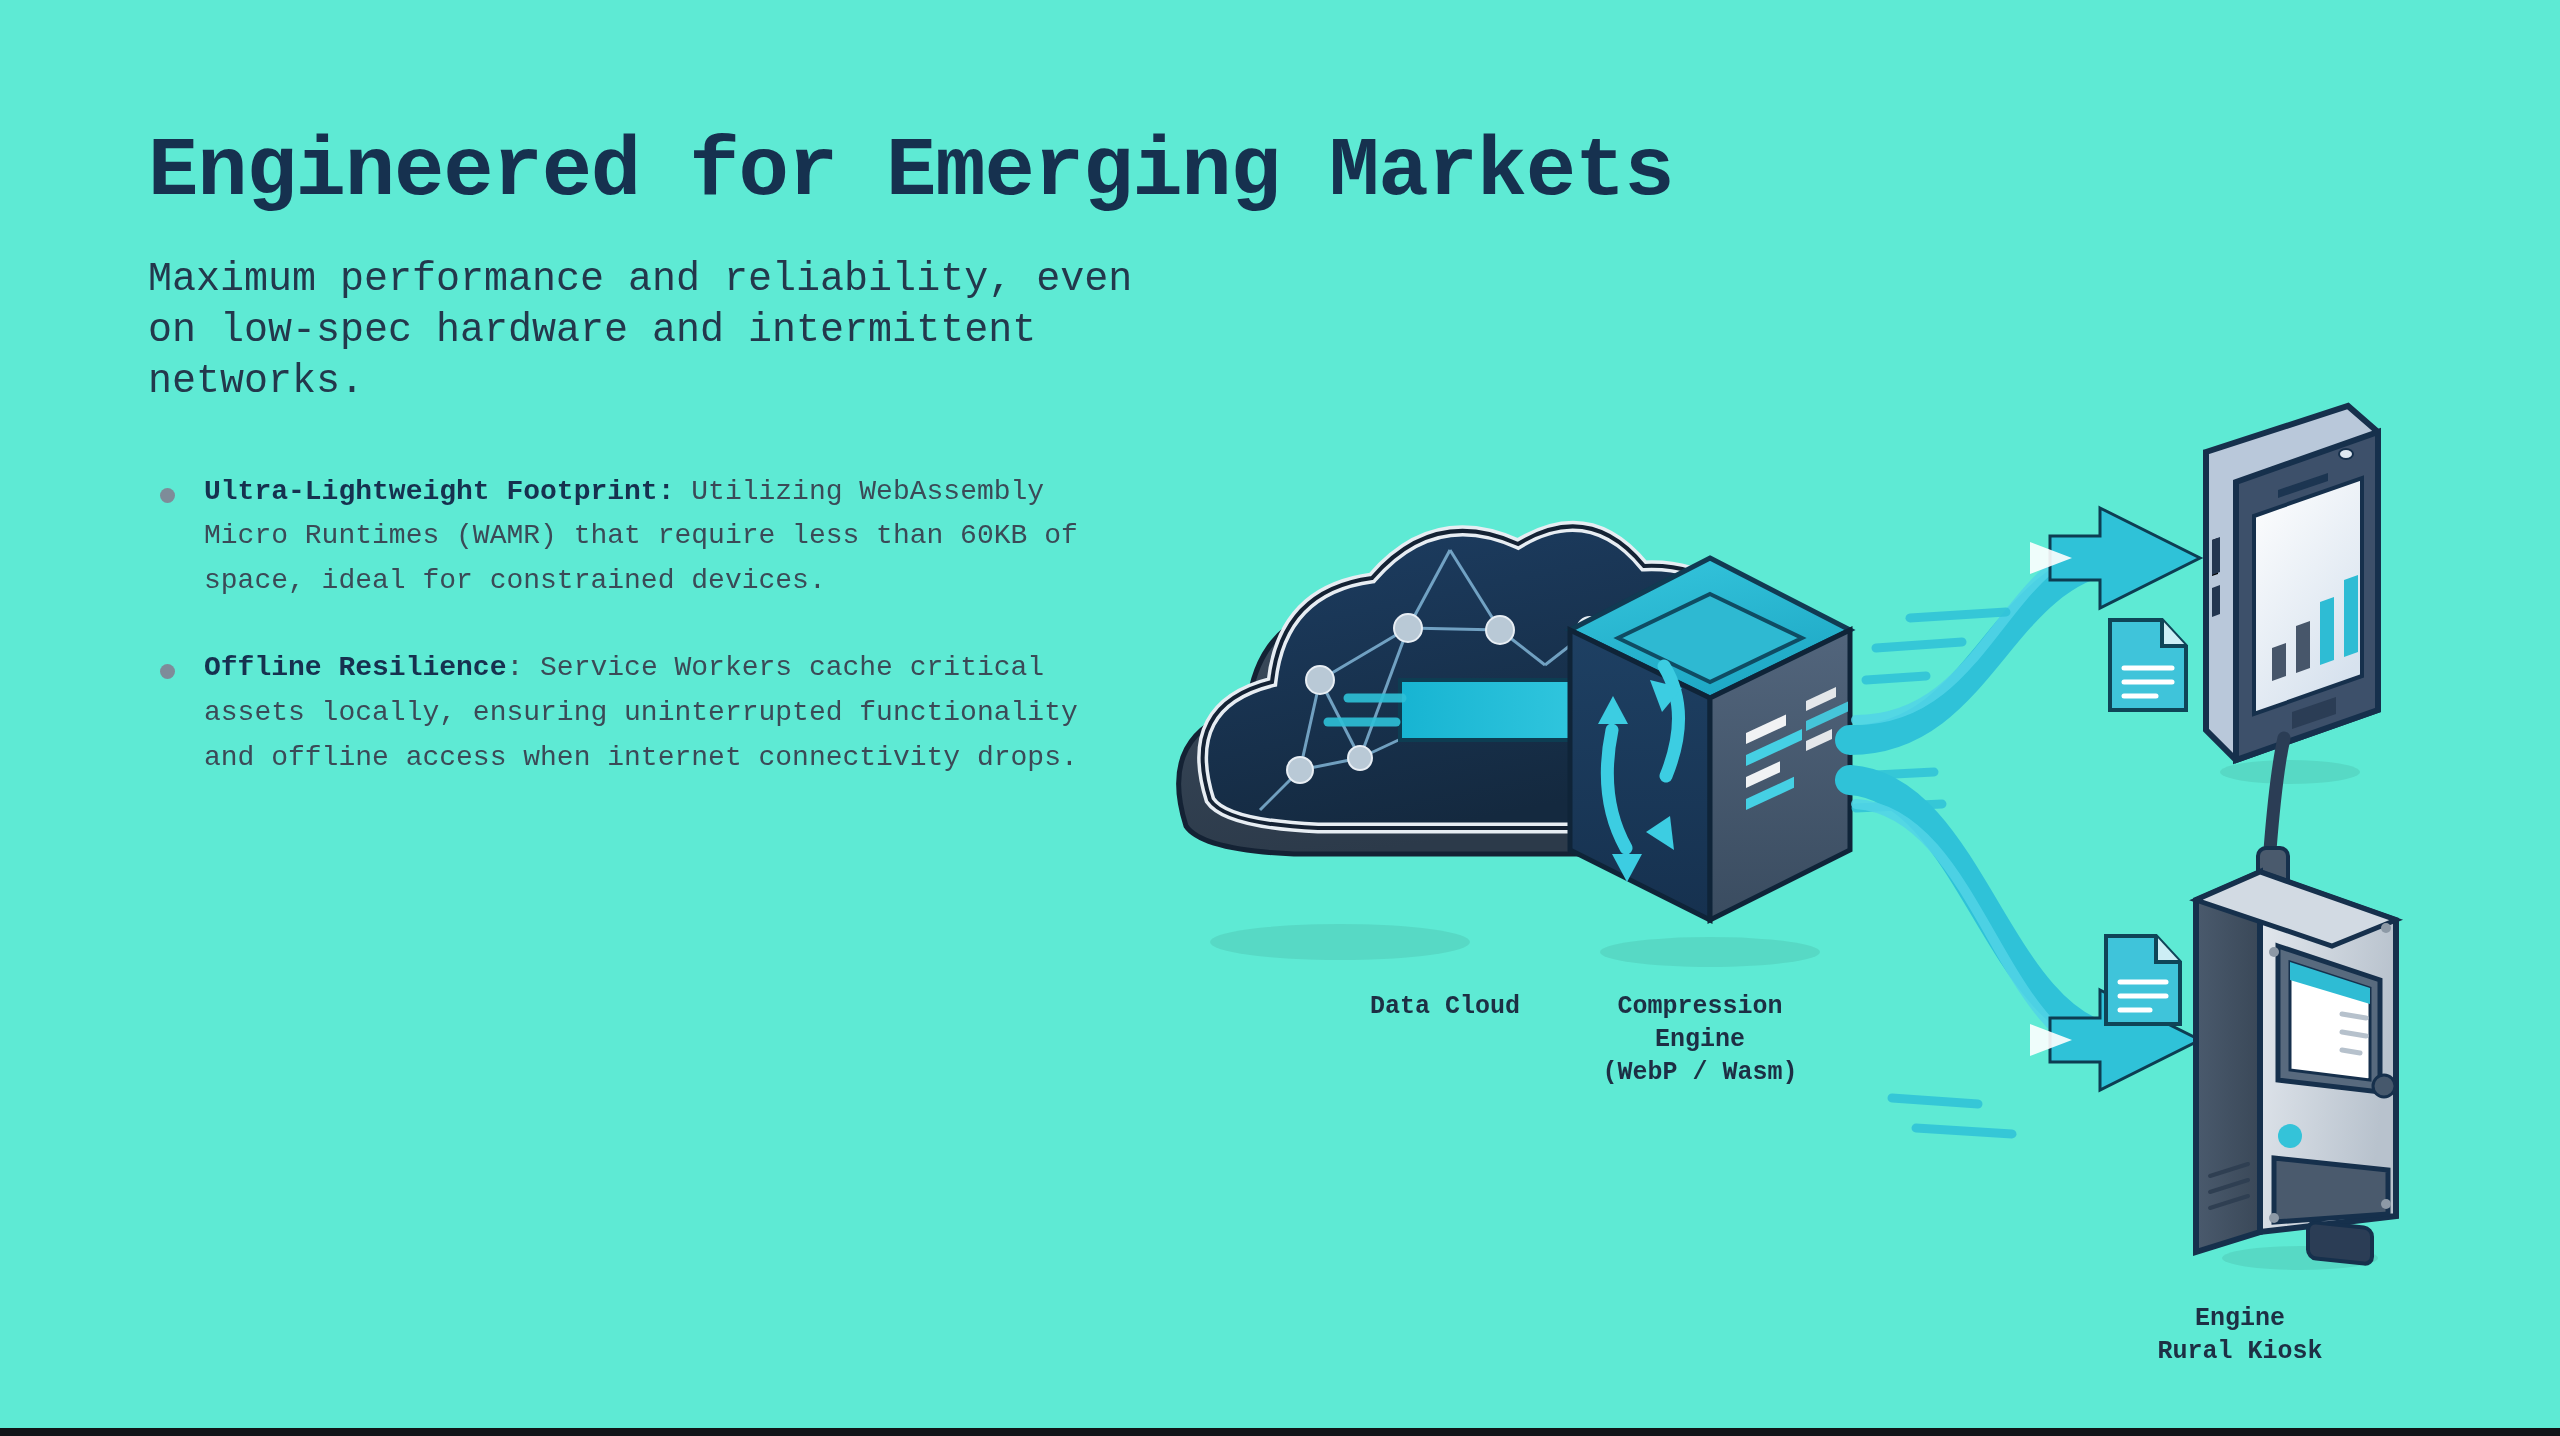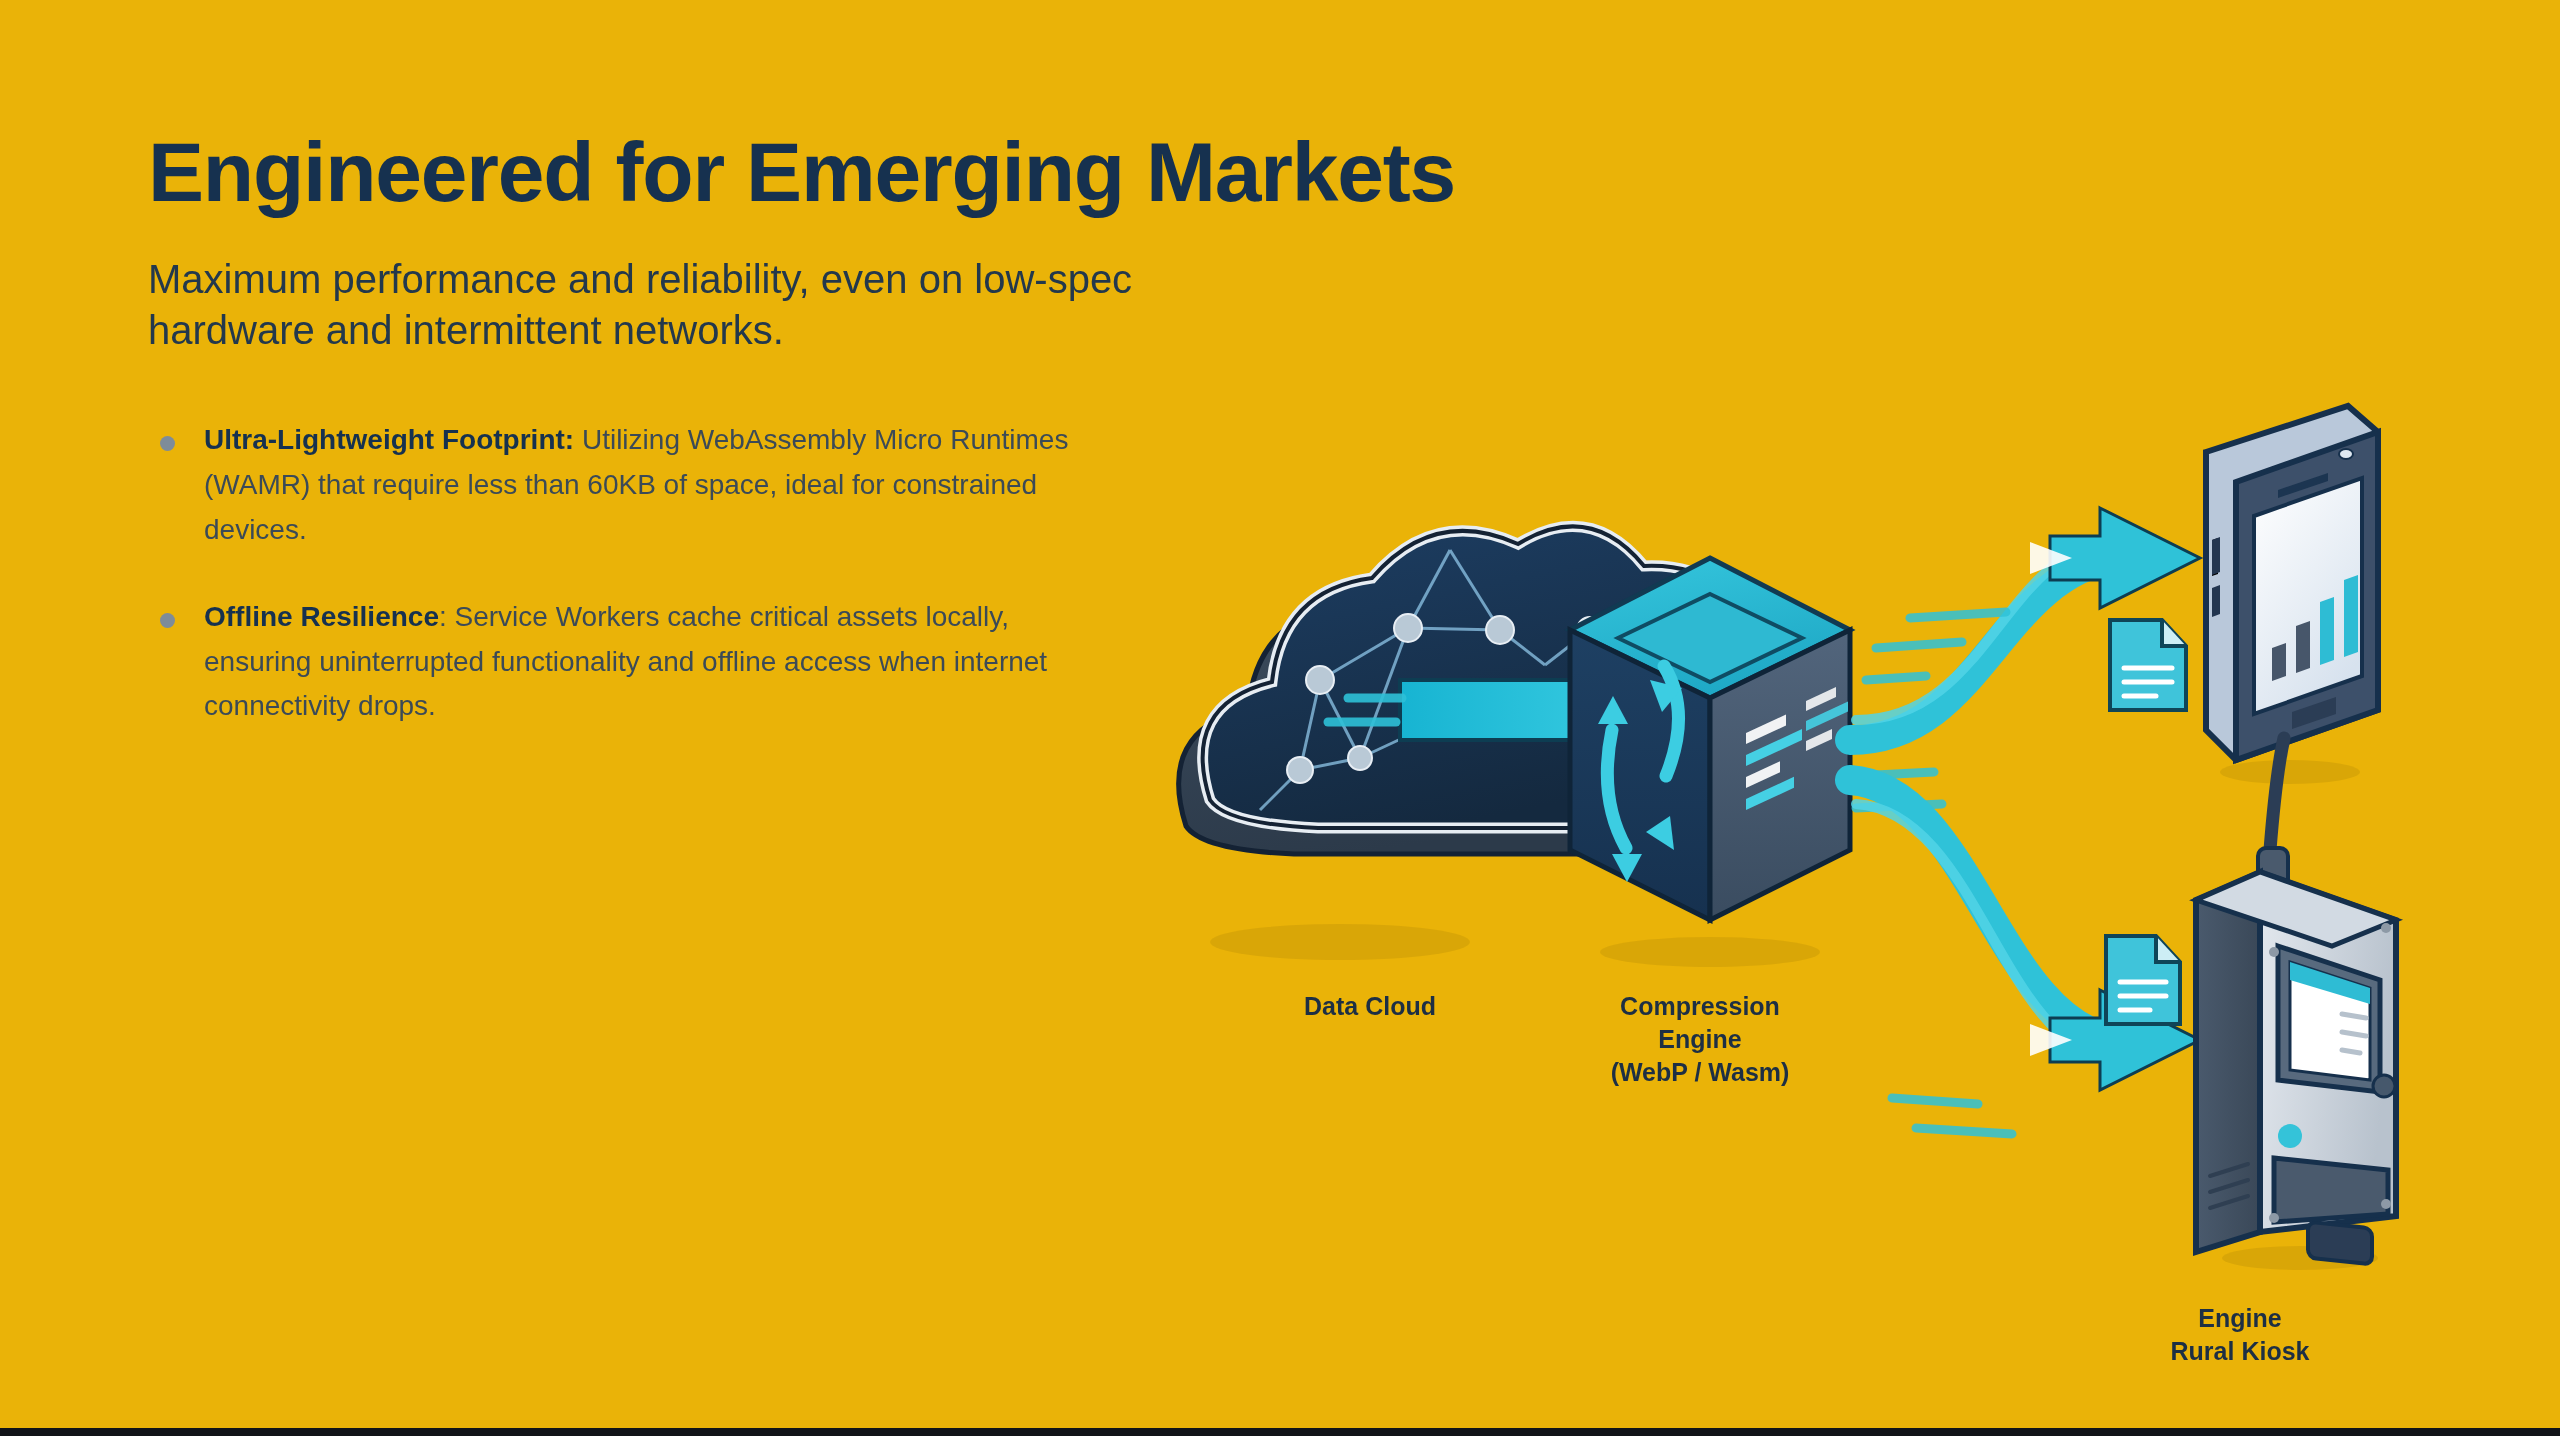--- a/index.html
+++ b/index.html
@@ -1,21 +1,21 @@
 <!DOCTYPE html>
 <html><head>
 <meta charset="utf-8">
 <style>
   html,body{margin:0;padding:0;background:#ffffff;}
   body{
     width:2560px;height:1436px;position:relative;overflow:hidden;
     font-family:"Liberation Sans","DejaVu Sans",sans-serif;
     background:#fdfdfd;
   }
-  .slide{position:absolute;inset:0;background:#eab308;}
+  .slide{position:absolute;inset:0;background:#5eead4;font-family:Liberation Mono, monospace;}
 
   
   .left{position:absolute;left:148px;top:130px;width:1000px;}
   .title{
     font-size:84px;line-height:1.0;font-weight:700;color:#16314f;
     letter-spacing:-1.2px;margin:0 0 0 0;white-space:nowrap;
   }
   .subtitle{
     margin-top:40px;font-size:40px;line-height:1.28;color:#23384c;
     font-weight:400;max-width:1000px;
@@ -29,21 +29,21 @@
   .btext{font-size:28px;line-height:1.6;color:#3b4a57;}
   .btext b{color:#16314f;font-weight:700;}
 
   
   .diagram{position:absolute;left:1150px;top:380px;width:1380px;height:930px;}
   .diagram svg{display:block;}
   .dlabel{
     position:absolute;text-align:center;font-size:25px;font-weight:700;
     color:#1d2f44;line-height:1.32;
   }
-  #label-cloud{left:70px;top:610px;width:300px;}
+  #label-cloud{left:70px;top:610px;width:300px;text-align:right;}
   #label-engine{left:370px;top:610px;width:360px;}
   #label-phone{left:930px;top:430px;width:320px;}
   #label-kiosk{left:930px;top:922px;width:320px;}
 
   .bottombar{position:absolute;left:0;bottom:0;width:2560px;height:8px;background:#111418;}
 </style>
 </head>
 <body>
 
 <div class="slide">

